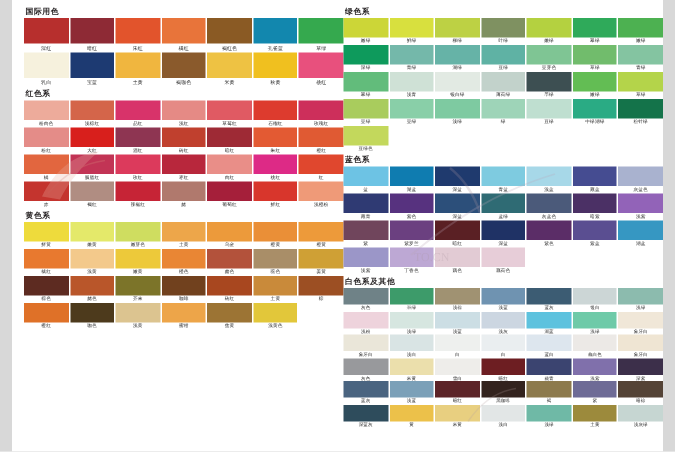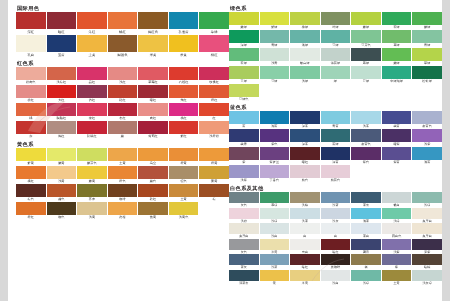--- a/index.html
+++ b/index.html
@@ -834,19 +834,26 @@
           </div>
         </div>
     </div>
 
     <div class="wm wm-left">
       <svg width="70" height="40" viewBox="0 0 70 40">
         <path d="M2 36 C10 20 22 8 40 6 C30 14 20 26 14 38 Z" fill="#e8b4a8" opacity=".55"></path>
         <path d="M6 34 C16 22 28 14 44 12" stroke="#d4837a" stroke-width="1" fill="none" opacity=".6"></path>
       </svg>
     </div>
+    <div class="wm wm-right">
+      <svg width="120" height="70" viewBox="0 0 120 70">
+        <path d="M4 62 C30 40 60 20 100 8" stroke="#b9a6b8" stroke-width="1.2" fill="none" opacity=".5"></path>
+        <path d="M30 4 C40 12 46 22 50 34" stroke="#a8929f" stroke-width="1.6" fill="none" opacity=".5"></path>
+        <text x="6" y="66" font-size="8" fill="#a9949f" opacity=".5" font-family="'Liberation Serif',serif">TO.CN</text>
+      </svg>
+    </div>
     <div class="wm wm-right2">
       <svg width="40" height="30" viewBox="0 0 40 30">
         <path d="M4 26 C12 14 22 6 36 4" stroke="#b3a0a0" stroke-width="1" fill="none" opacity=".45"></path>
       </svg>
     </div>
   </div>
 </div>
 
 </body></html>

